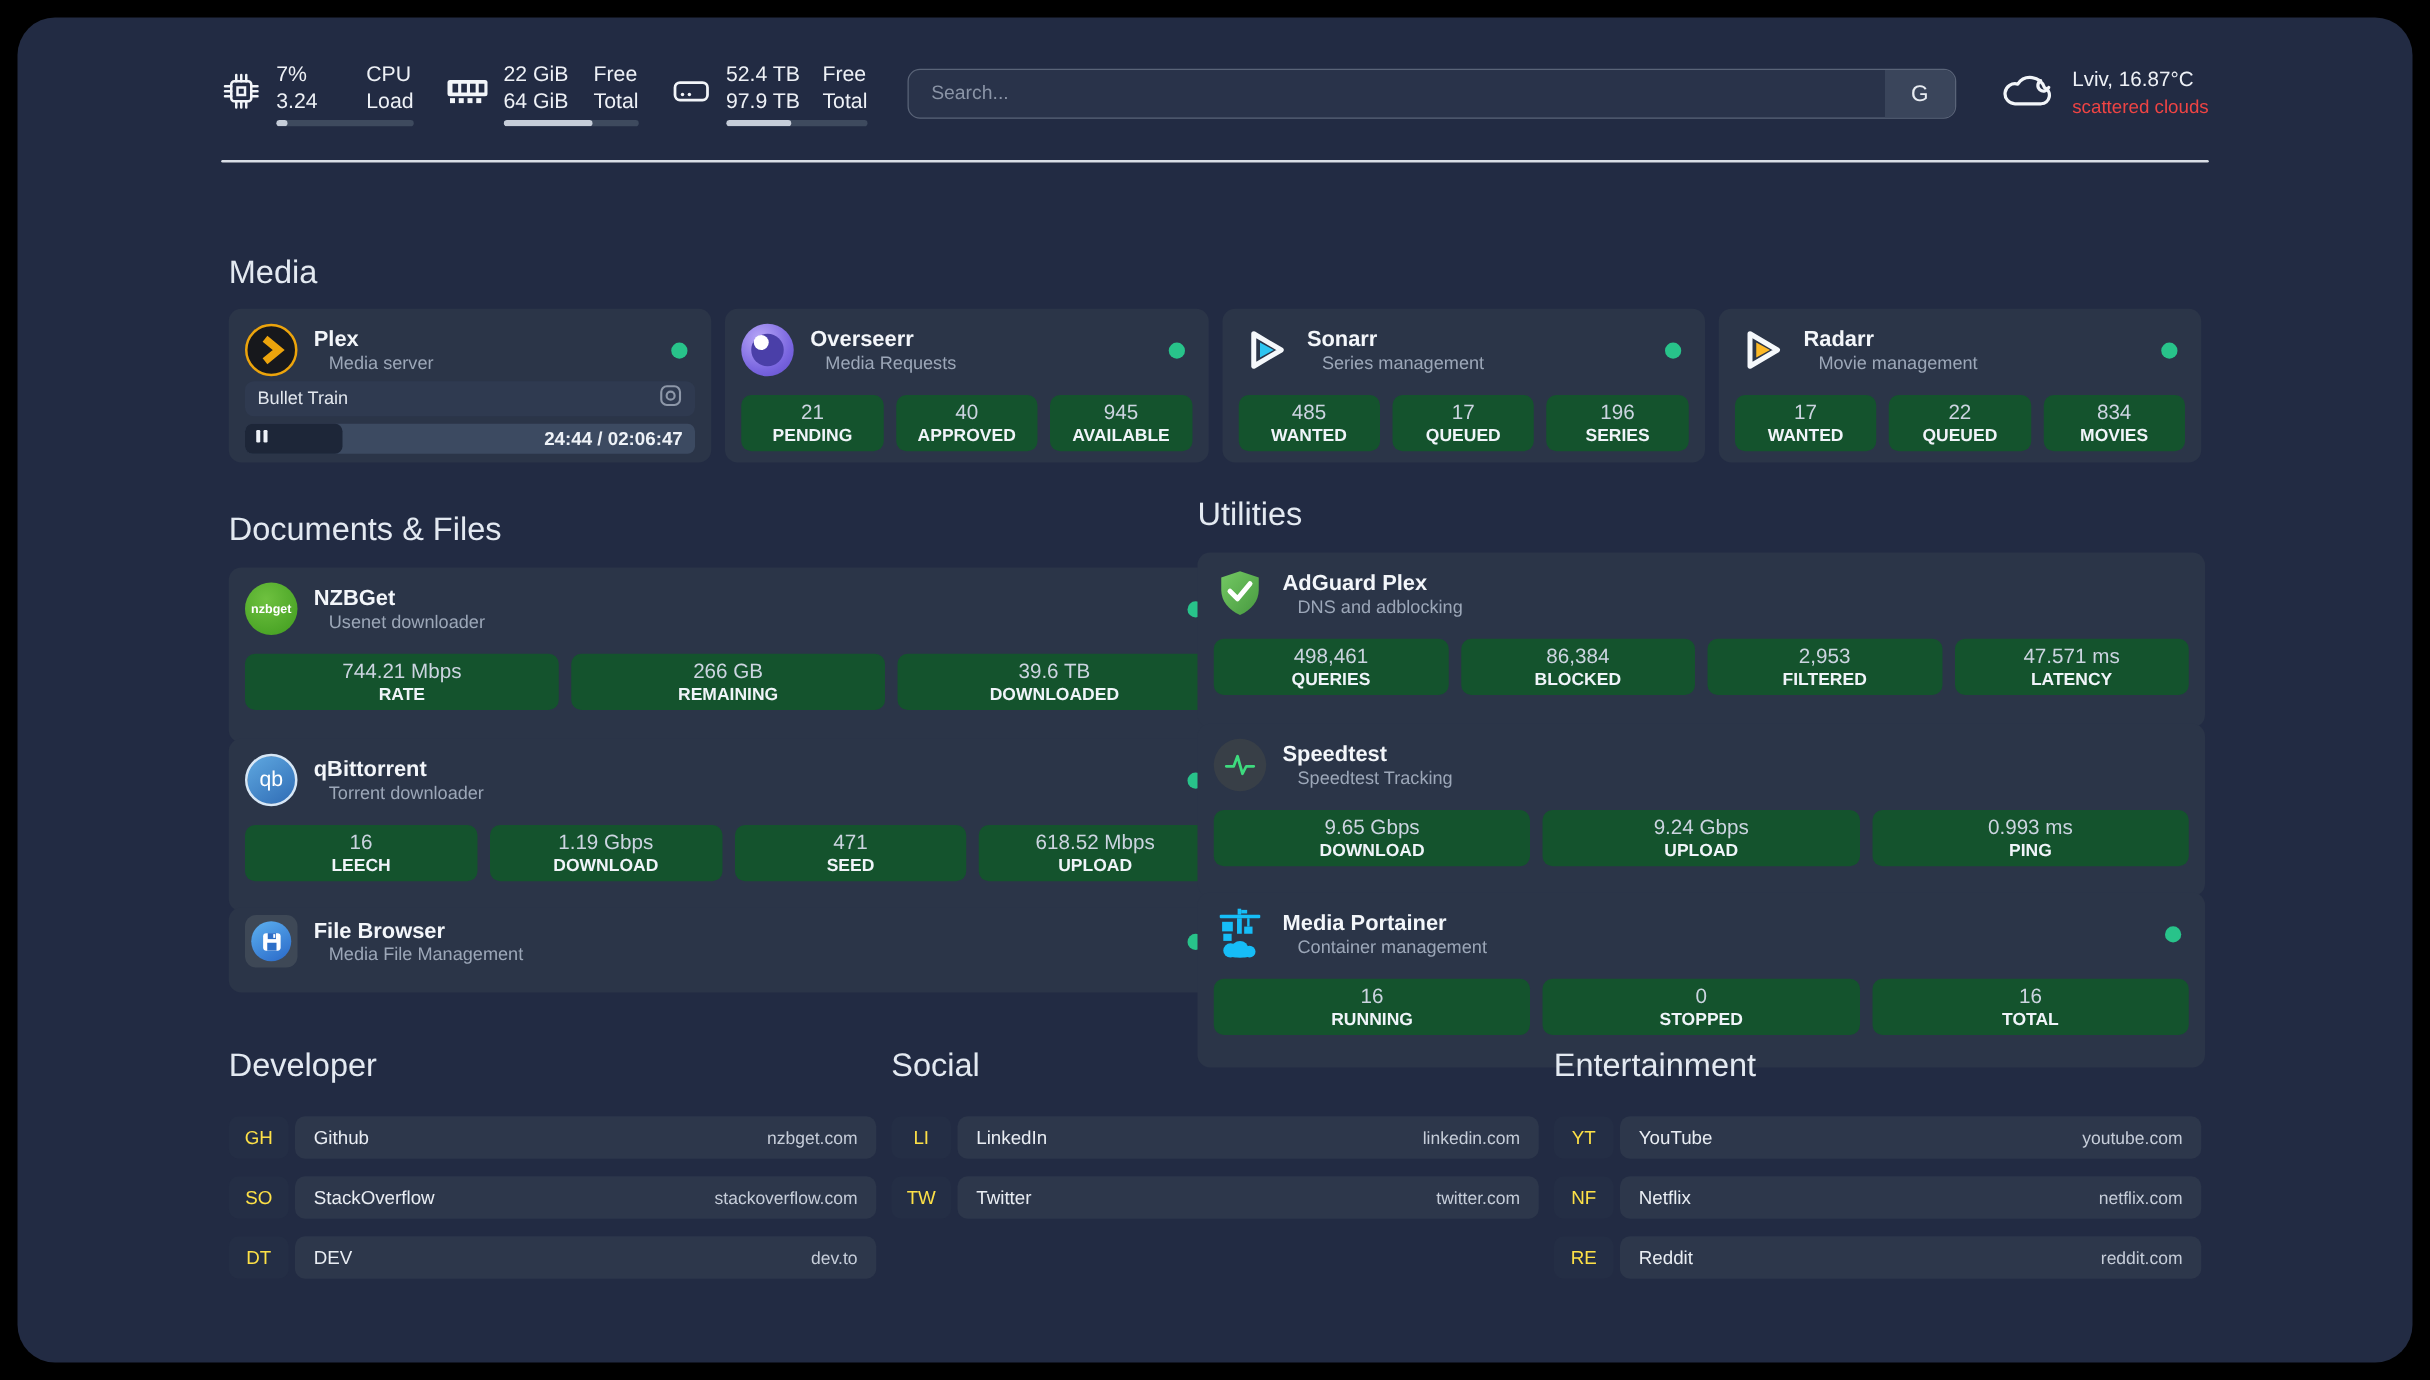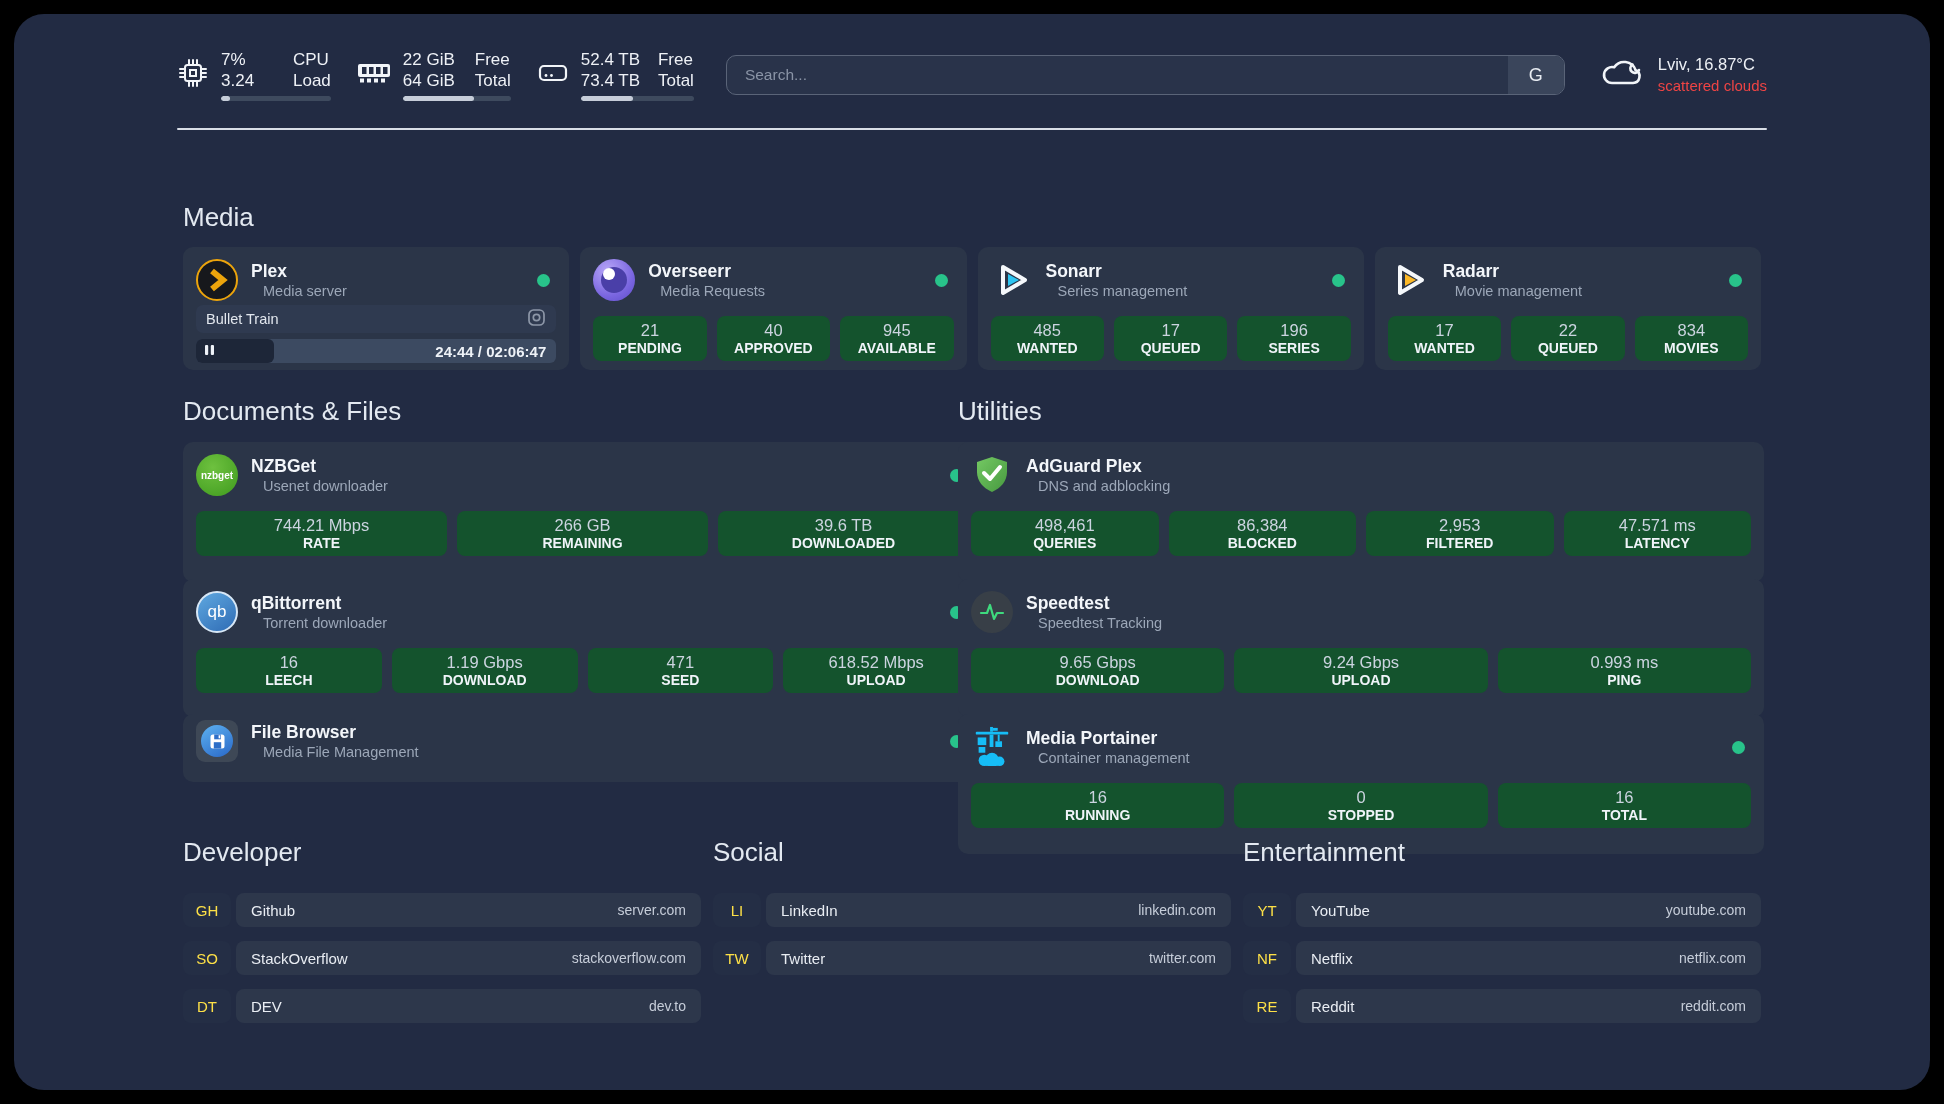--- a/index.html
+++ b/index.html
@@ -49,21 +49,21 @@
   .plex-row{position:absolute;left:13px;right:13px;top:58px;height:28px;background:#2f3a50;border-radius:7px;
     display:flex;align-items:center;justify-content:space-between;padding:0 10px;}
   .plex-title{font-size:14.5px;color:#e2e7ee;}
   .plex-progress{position:absolute;left:13px;right:13px;top:92px;height:24px;background:#3c4a61;border-radius:6px;}
   .plex-fill{position:absolute;left:0;top:0;bottom:0;background:#1d2638;border-radius:6px;
     display:flex;align-items:center;padding-left:8px;}
   .plex-time{position:absolute;right:10px;top:0;bottom:0;display:flex;align-items:center;
     font-size:15px;font-weight:600;color:#eef2f7;}
 
   
-  .sec-left{position:absolute;top:368px;left:6px;width:799px;height:440px;}
+  .sec-left{position:absolute;top:380px;left:6px;width:799px;height:440px;}
   .sec-right{position:absolute;top:368px;right:3px;width:806px;height:440px;}
   .sec-left .sec-title,.sec-right .sec-title{position:absolute;top:0;left:0;}
   .svc1{position:absolute;top:46px;left:0;right:0;height:118px;}
   .svc2{position:absolute;top:183px;left:0;right:0;height:116px;}
   .svc3{position:absolute;top:318px;left:0;right:0;}
   .svc3.short{height:54px;padding:7px 13px;}
   .svc3.tall{height:118px;}
   .svc3.short .dot{top:21px;}
 
   
@@ -172,21 +172,21 @@
         <svg width="32" height="28" viewBox="0 0 32 28" fill="none" stroke="#f2f5f9" stroke-width="2.2">
           <rect x="3" y="7" width="26" height="14" rx="4"></rect>
           <circle cx="9" cy="16.5" r="1.4" fill="#f2f5f9" stroke="none"></circle>
               <circle cx="14.5" cy="16.5" r="1.4" fill="#f2f5f9" stroke="none"></circle>
         </svg>
       </span>
       <div class="stat-body">
         <div class="stat-cols">
           <div class="stat-col vals">
             <span>52.4 TB</span>
-            <span>73.4 TB</span>
+            <span>97.9 TB</span>
           </div>
           <div class="stat-col">
             <span>Free</span>
             <span>Total</span>
           </div>
         </div>
         <div class="stat-bar">
           <div class="stat-fill" style="width: 46%;"></div>
         </div>
       </div>
@@ -544,21 +544,21 @@
   </div>
 
   <div class="bookmarks">
 
     <div class="bm-col">
       <div class="sec-title bm-title">Developer</div>
       <div class="bm-row">
         <div class="bm-abbr">GH</div>
         <div class="bm-main">
           <span class="bm-name">Github</span>
-          <span class="bm-url">server.com</span>
+          <span class="bm-url">nzbget.com</span>
         </div>
       </div>
       <div class="bm-row">
         <div class="bm-abbr">SO</div>
         <div class="bm-main">
           <span class="bm-name">StackOverflow</span>
           <span class="bm-url">stackoverflow.com</span>
         </div>
       </div>
       <div class="bm-row">

